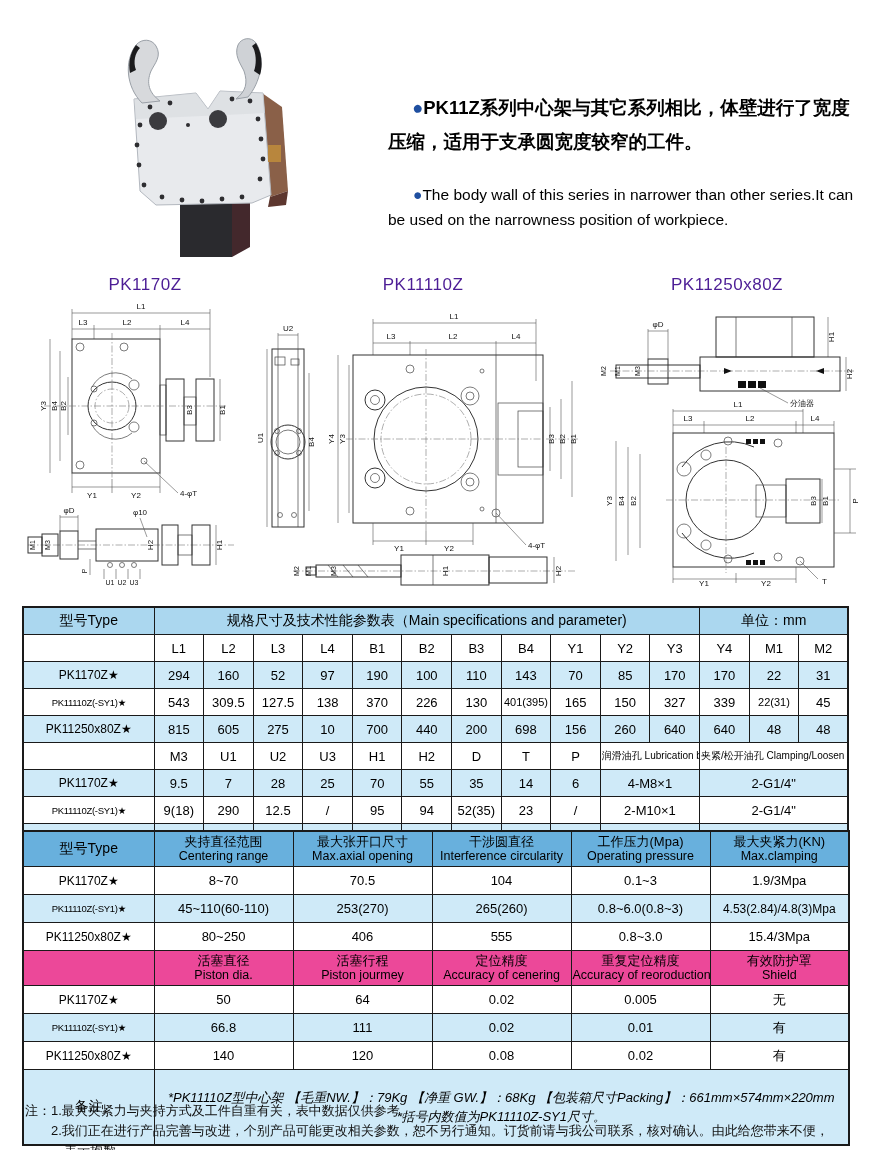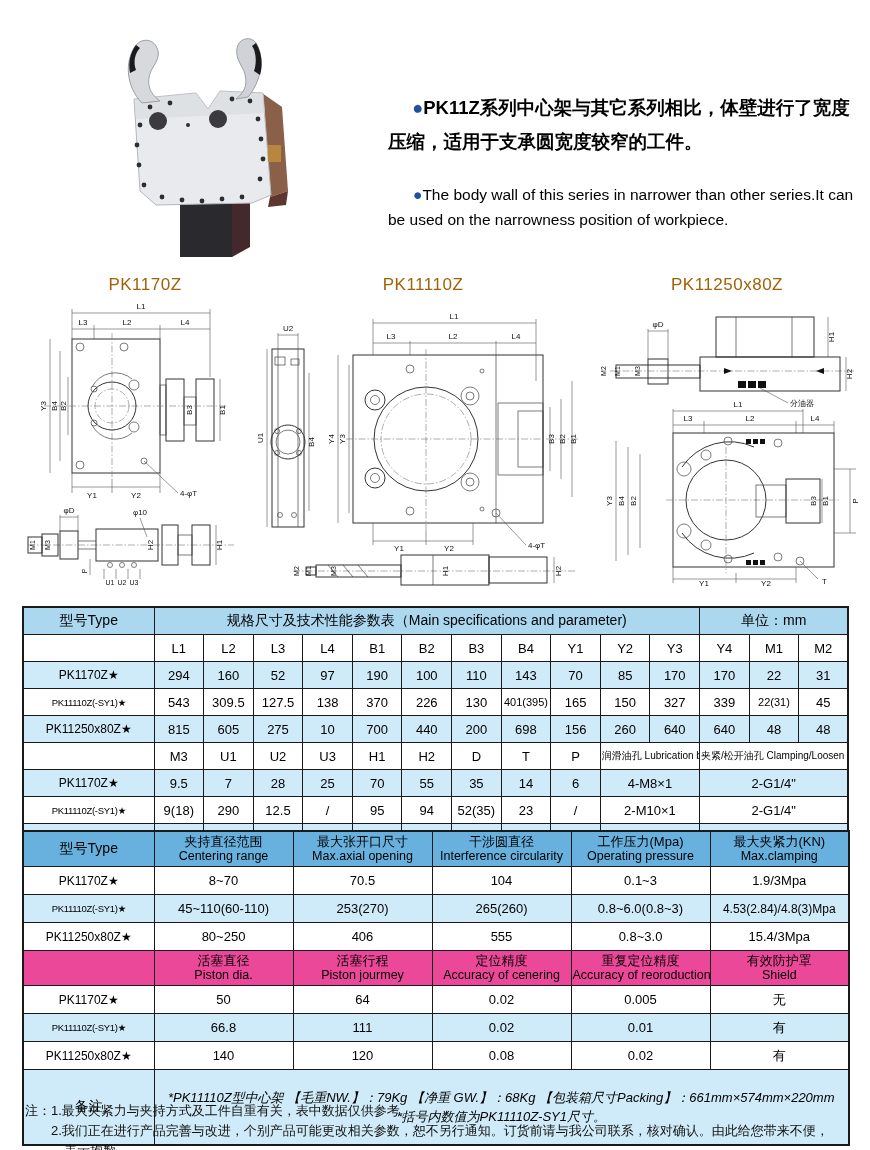--- a/index.html
+++ b/index.html
@@ -7,21 +7,21 @@
         font-family:"Liberation Sans",sans-serif;color:#000;margin-top:25px;}
 
   
   .intro{position:absolute;left:388px;top:66px;width:474px;}
   .intro-cn{font-size:18.5px;font-weight:bold;line-height:1.85;text-indent:24px;margin:0;}
   .intro-en{font-size:15.5px;line-height:1.6;text-indent:25px;margin:24px 0 0 0;}
   .bullet{color:#1f4fa0;font-weight:bold;}
 
   
   .drawing{position:absolute;top:250px;}
-  .dtitle{text-align:center;font-size:17px;letter-spacing:.5px;margin-bottom:2px;color:#a16207;}
+  .dtitle{text-align:center;font-size:17px;letter-spacing:.5px;margin-bottom:2px;color:#4c1d95;}
   svg text{font-family:"Liberation Sans",sans-serif;}
   .dim{font-size:8px;fill:#111;}
   .dims{font-size:7px;fill:#111;}
   .ln{stroke:#333;fill:none;stroke-width:1;}
   .lt{stroke:#444;fill:none;stroke-width:.7;}
   .dl{stroke:#555;fill:none;stroke-width:.6;}
   .cl{stroke:#777;stroke-width:.6;stroke-dasharray:7 2 1.5 2;fill:none;}
   .bk{fill:#111;stroke:none;}
 
   

